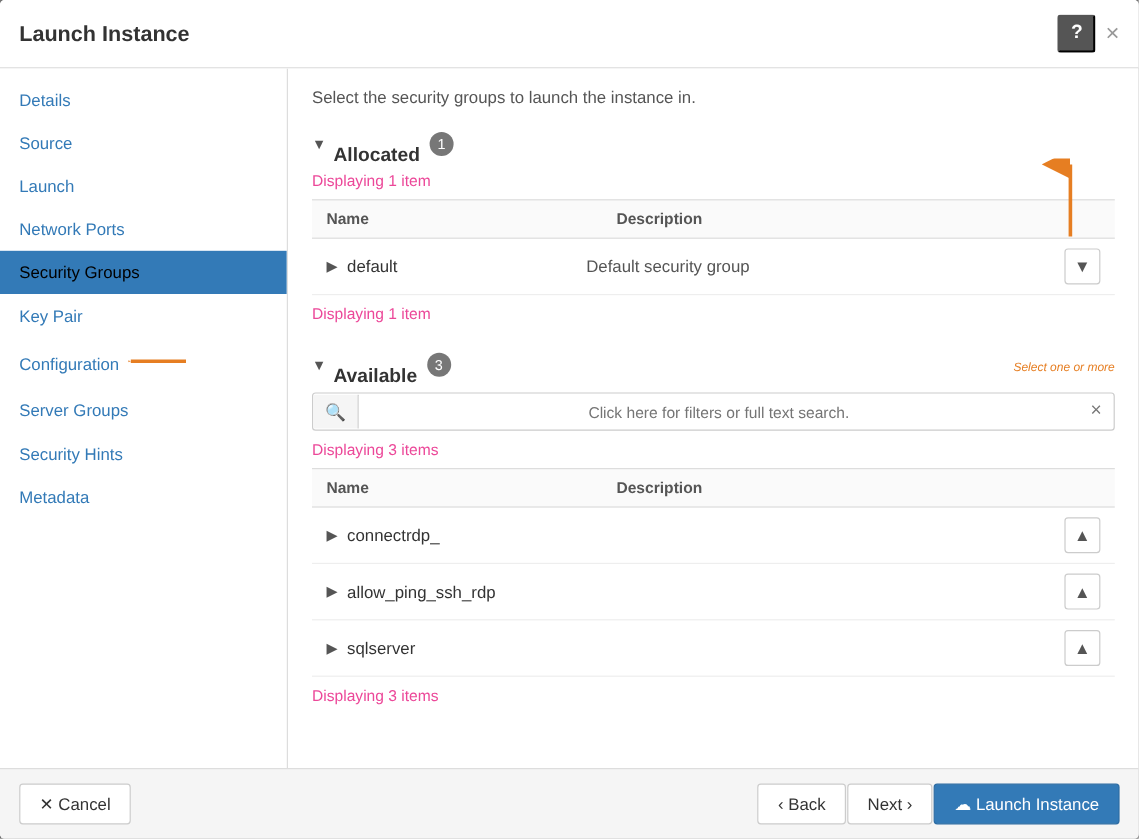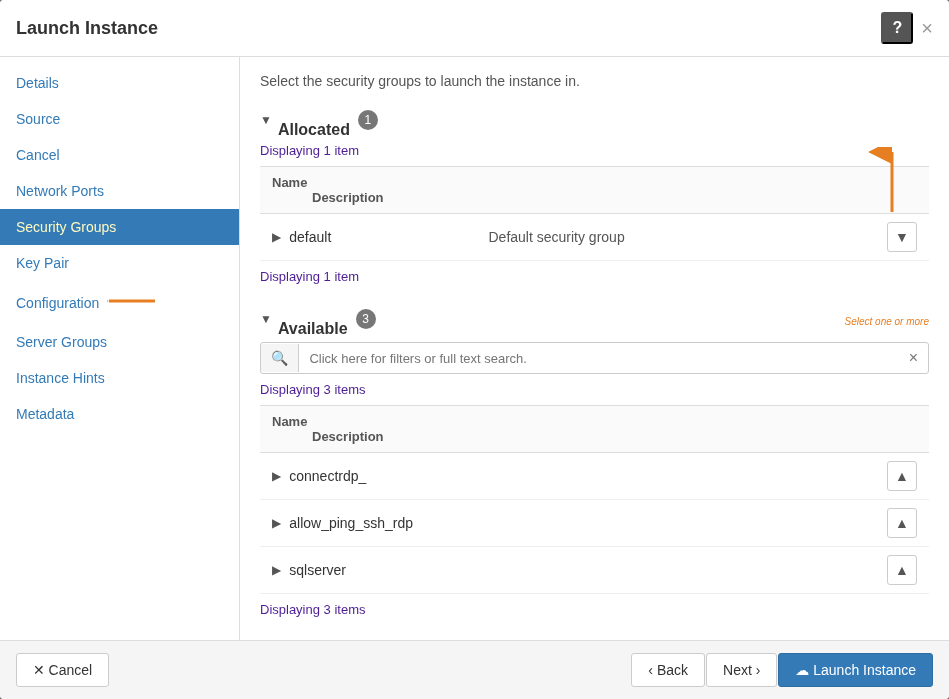--- a/index.html
+++ b/index.html
@@ -11,52 +11,52 @@
 
     .modal-header { background: #fff; padding: 12px 16px; border-bottom: 1px solid #ddd; display: flex; align-items: center; justify-content: space-between; }
     .modal-header-title { font-size: 18px; font-weight: bold; color: #333; }
     .modal-close { background: none; border: none; font-size: 20px; cursor: pointer; color: #999; line-height: 1; }
 
     .modal-body { display: flex; flex: 1; overflow: hidden; }
 
     
     .sidebar { width: 240px; background: #fff; border-right: 1px solid #ddd; padding: 8px 0; overflow-y: auto; flex-shrink: 0; }
     .sidebar-item { padding: 10px 16px; cursor: pointer; color: #337ab7; font-size: 14px; }
-    .sidebar-item.active { background: #337ab7; color: #fef9c3; }
+    .sidebar-item.active { background: #337ab7; color: #000000; }
 
     
     .main-content { flex: 1; overflow-y: auto; padding: 16px 20px; background: #fff; }
 
     .description-text { color: #555; margin-bottom: 12px; font-size: 14px; }
 
     
     .section-header { display: flex; align-items: center; margin-bottom: 4px; cursor: pointer; }
     .section-header .chevron { margin-right: 6px; color: #555; font-size: 12px; }
     .section-header h3 { font-size: 16px; font-weight: bold; color: #333; margin-right: 8px; margin-top: 20px; }
     .badge { background: #777; color: #fff; border-radius: 50%; width: 20px; height: 20px; display: inline-flex; align-items: center; justify-content: center; font-size: 12px; }
 
-    .displaying-text { color: #4c1d95; font-size: 13px; margin-bottom: 8px; }
-
-    
-    .table-header { display: flex; padding: 8px 12px; border-bottom: 1px solid #ddd; border-top: 1px solid #ddd; background: #fafafa; flex-direction: column; }
+    .displaying-text { color: #ec4899; font-size: 13px; margin-bottom: 8px; }
+
+    
+    .table-header { display: flex; padding: 8px 12px; border-bottom: 1px solid #ddd; border-top: 1px solid #ddd; background: #fafafa; }
     .table-header .col-name { flex: 1; font-weight: bold; color: #555; font-size: 13px; }
     .table-header .col-desc { flex: 2; font-weight: bold; color: #555; font-size: 13px; padding-left: 40px; }
 
     .table-row { display: flex; align-items: center; padding: 8px 12px; border-bottom: 1px solid #eee; }
     .row-chevron { color: #555; margin-right: 8px; font-size: 12px; cursor: pointer; }
     .row-name { flex: 1; color: #333; }
     .row-desc { flex: 2; color: #555; }
     .row-btn { margin-left: auto; }
 
     .btn-action { border: 1px solid #ccc; background: #fff; width: 30px; height: 30px; border-radius: 3px; cursor: pointer; display: flex; align-items: center; justify-content: center; color: #555; font-size: 14px; }
 
     
     .search-container { display: flex; align-items: center; border: 1px solid #ccc; border-radius: 3px; margin-bottom: 8px; overflow: hidden; }
     .search-icon-wrap { padding: 6px 10px; background: #f5f5f5; border-right: 1px solid #ccc; color: #777; }
-    .search-input { flex: 1; border: none; outline: none; padding: 6px 10px; font-size: 13px; color: #404040; }
+    .search-input { flex: 1; border: none; outline: none; padding: 6px 10px; font-size: 13px; color: #404040; text-align: center; }
     .search-clear { padding: 6px 10px; color: #777; cursor: pointer; background: none; border: none; font-size: 16px; }
     .available-section { position: relative; }
 
     
     .modal-footer { padding: 12px 16px; border-top: 1px solid #ddd; display: flex; align-items: center; justify-content: space-between; background: #f5f5f5; }
     .footer-left { display: flex; gap: 8px; }
     .footer-right { display: flex; gap: 1px; }
 
     .btn { padding: 8px 16px; border-radius: 3px; cursor: pointer; font-size: 14px; border: 1px solid transparent; }
     .btn-default { background: #fff; border-color: #ccc; color: #333; }
@@ -81,40 +81,40 @@
         <button class="help-btn" style="position:static;">?</button>
         <button class="modal-close">×</button>
       </div>
     </div>
 
     <div class="modal-body">
 
       <div class="sidebar">
         <div class="sidebar-item">Details</div>
         <div class="sidebar-item">Source</div>
-        <div class="sidebar-item">Cancel</div>
+        <div class="sidebar-item">Launch</div>
         <div class="sidebar-item">Network Ports</div>
         <div class="sidebar-item active">Security Groups</div>
         <div class="sidebar-item">Key Pair</div>
         <div class="sidebar-item" style="display:flex;align-items:center;gap:4px;text-align:center;">
           Configuration
           
           <span style="display:inline-block;margin-left:4px;">
             <svg width="50" height="20" viewBox="0 0 50 20">
               <defs>
                 <marker id="arrowhead-left" markerWidth="8" markerHeight="8" refX="0" refY="3" orient="auto">
                   <polygon points="8 0, 0 3, 8 6" fill="#e67e22"></polygon>
                 </marker>
               </defs>
               <line x1="48" y1="10" x2="2" y2="10" stroke="#e67e22" stroke-width="3" marker-end="url(#arrowhead-left)"></line>
             </svg>
           </span>
         </div>
         <div class="sidebar-item">Server Groups</div>
-        <div class="sidebar-item">Instance Hints</div>
+        <div class="sidebar-item">Security Hints</div>
         <div class="sidebar-item">Metadata</div>
       </div>
 
       <div class="main-content">
         <p class="description-text">Select the security groups to launch the instance in.</p>
 
         <div class="allocated-section section-gap">
           <div class="section-header">
             <span class="chevron">▼</span>
             <h3>Allocated</h3>

